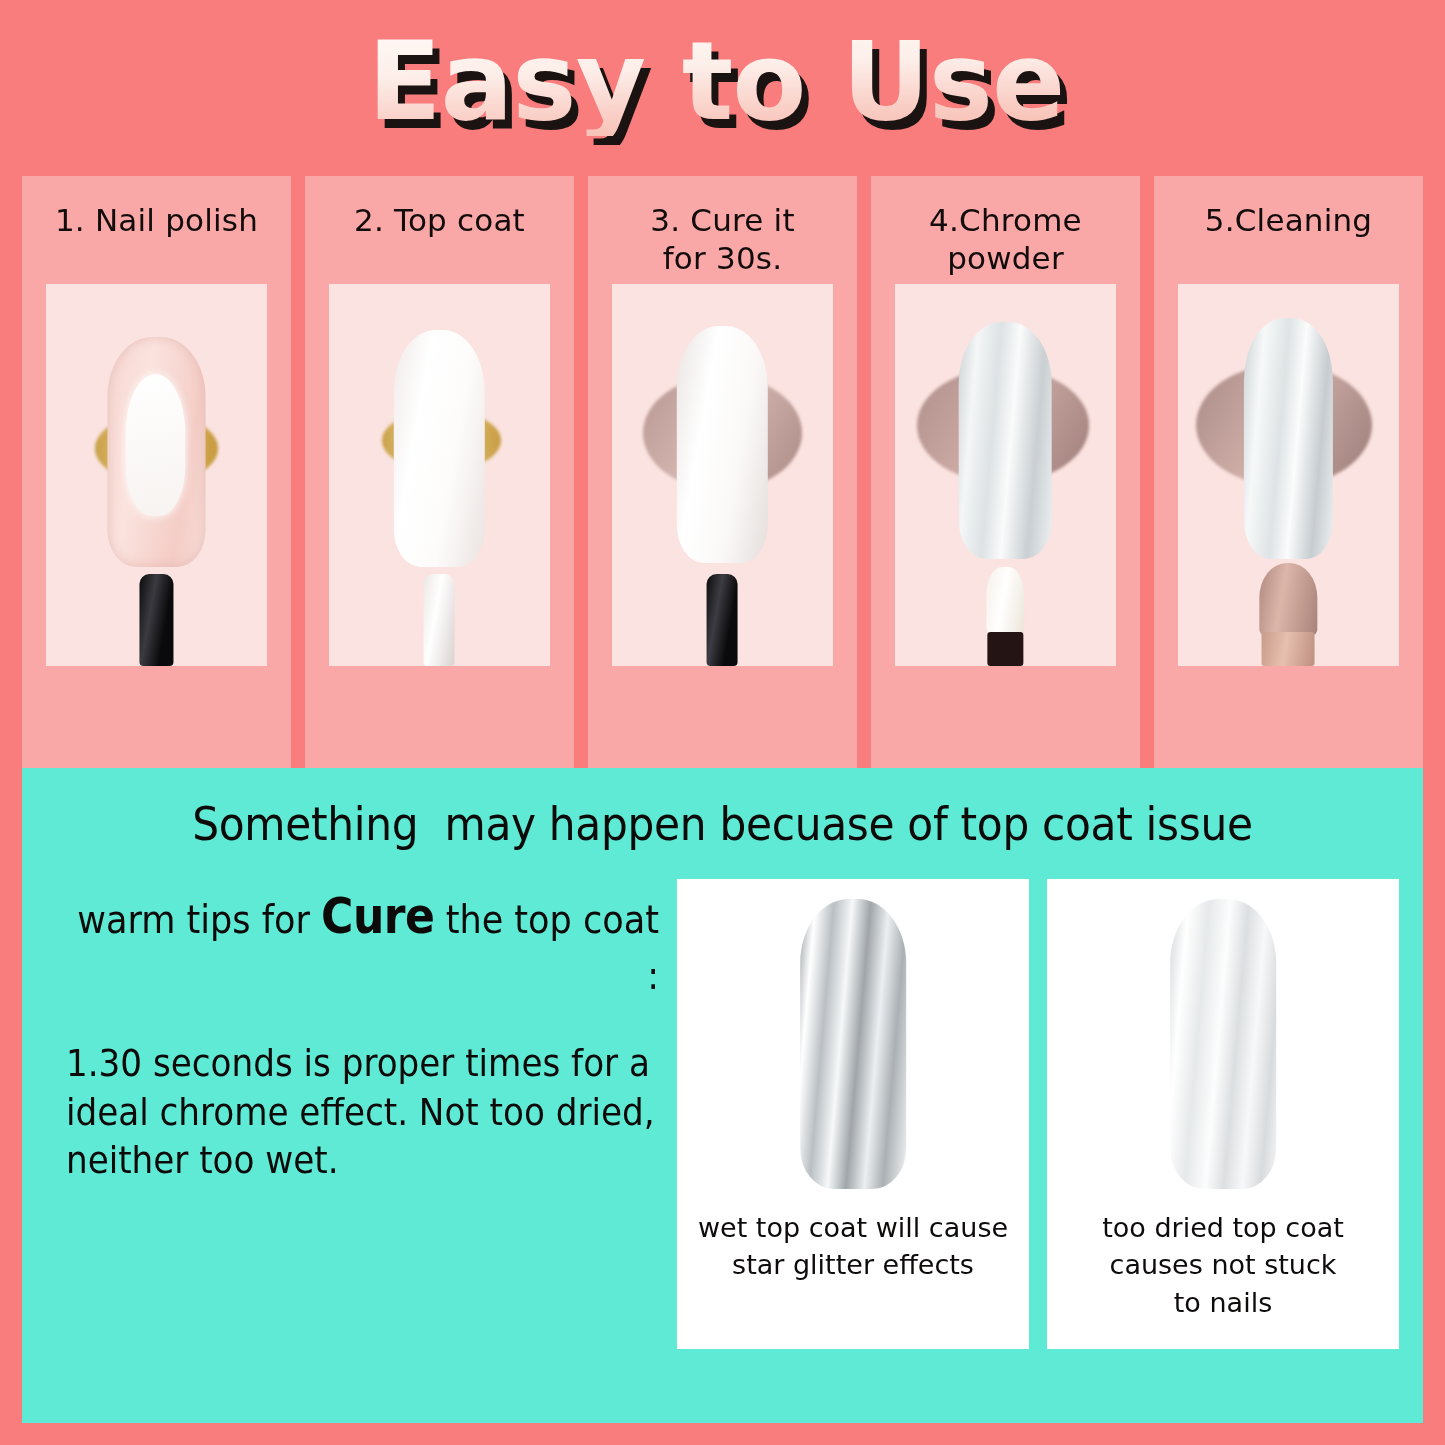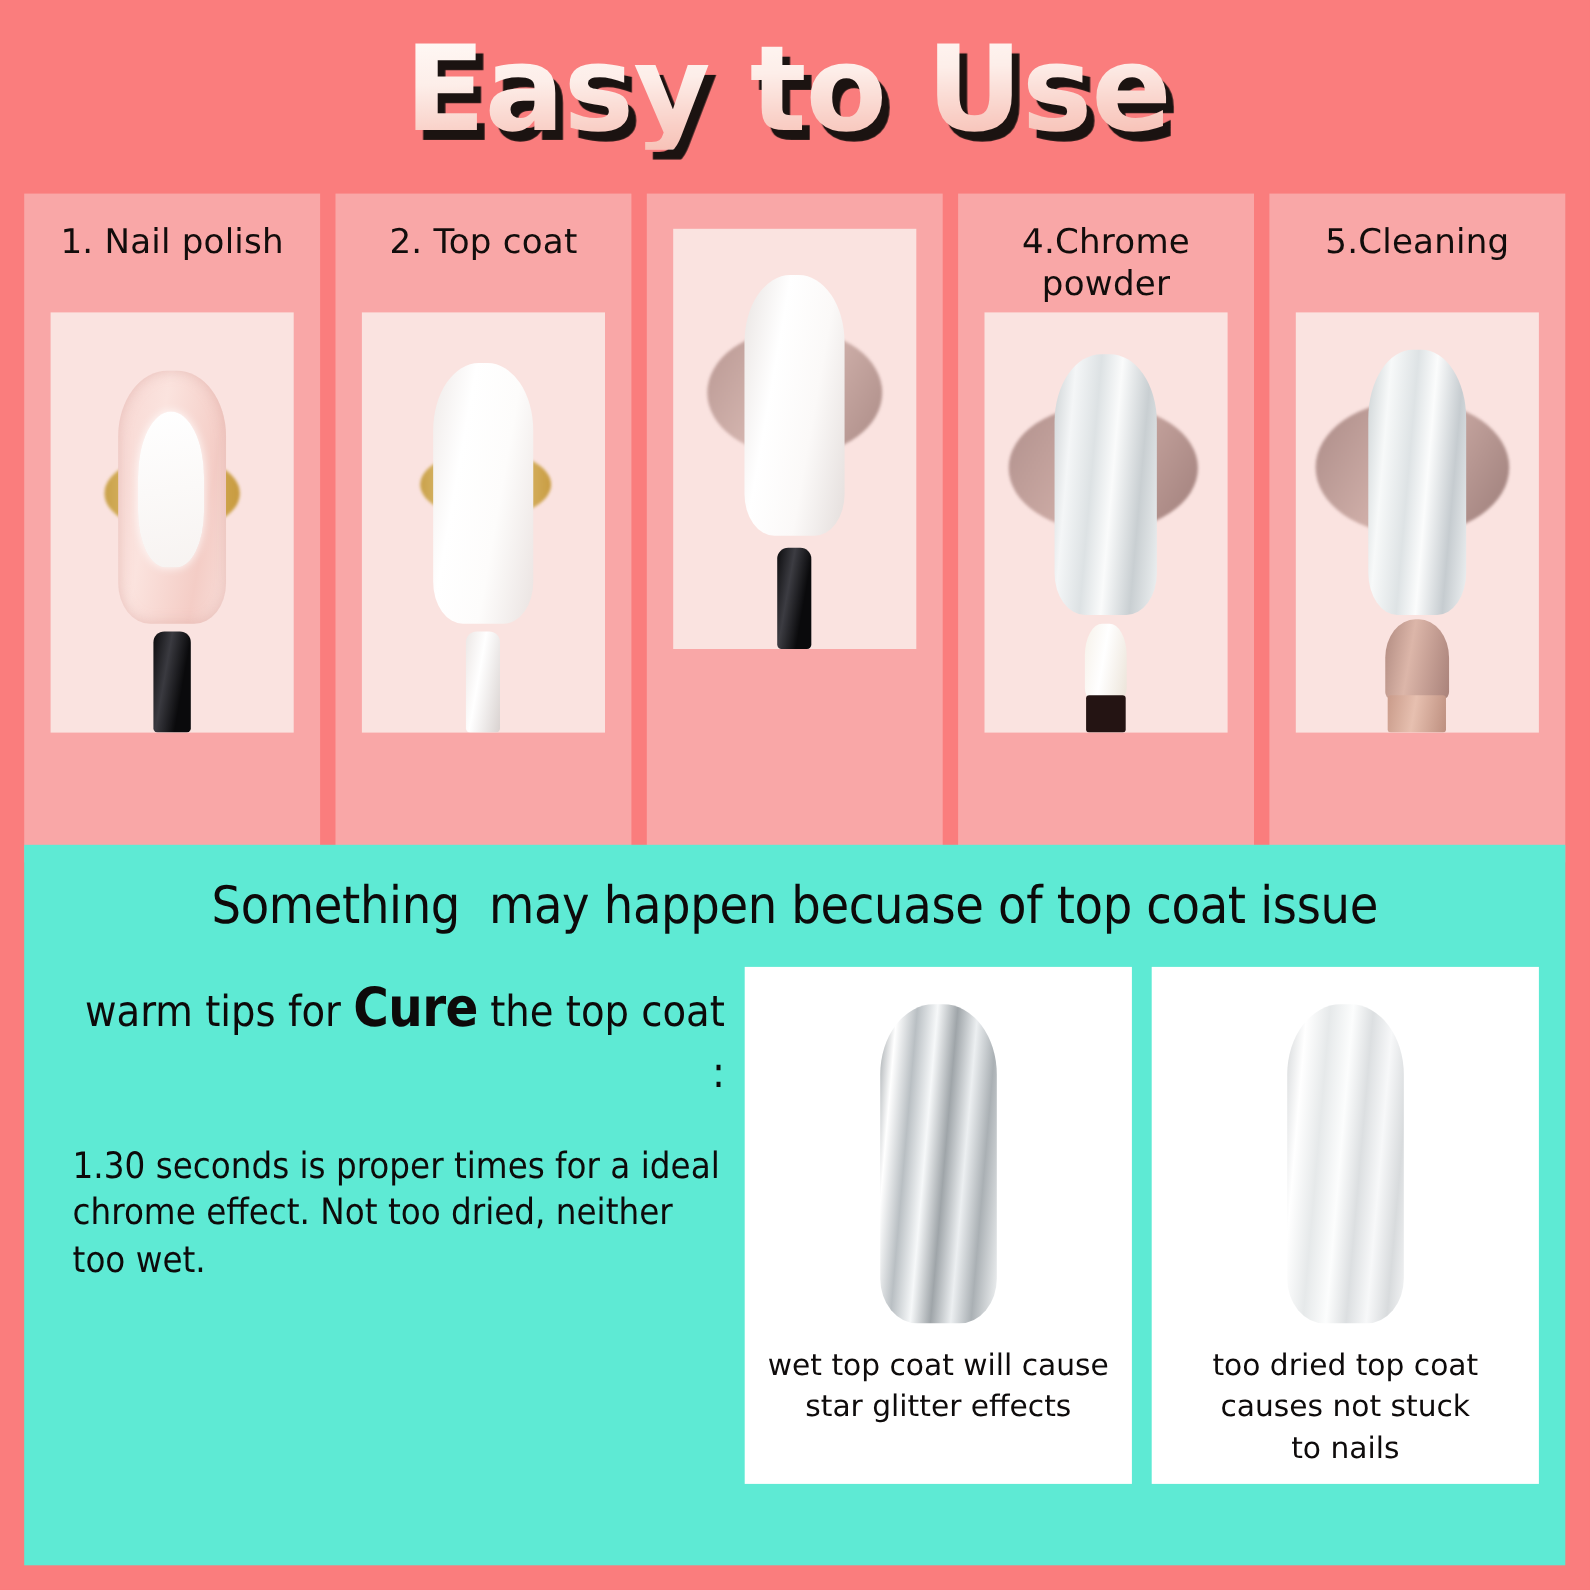--- a/index.html
+++ b/index.html
@@ -103,29 +103,29 @@
     margin-bottom:38px;
     text-align:right;
   }
   .tip-lead .strong{
     font-weight:700;font-size:49px;
     letter-spacing:-0.5px;
   }
   .tip{
     font-family:"DejaVu Sans Condensed","DejaVu Sans", sans-serif;
     font-stretch:condensed;
-    font-size:33px;color:#0d0a0a;line-height:1.28;
+    font-size:38px;color:#0d0a0a;line-height:1.28;
     margin-bottom:34px;
     max-width:620px;
   }
   .compare{display:flex;gap:18px;margin-top:-6px;}
   .card{
     width:352px;background:#ffffff;
     display:flex;flex-direction:column;align-items:center;
-    padding-top:14px;padding-bottom:14px;
+    padding-bottom:14px;
     height:470px;box-sizing:border-box;
   }
   .card-photo{position:relative;width:100%;height:330px;}
   .caption{
     font-family:"DejaVu Sans", sans-serif;
     font-size:27px;color:#0e0b0b;text-align:center;
     line-height:1.38;padding:0 14px;white-space:pre-line;
   }
 </style>
 </head>
@@ -153,20 +153,22 @@
     <div class="step">
       <div class="step-label">2. Top coat</div>
       <div class="photo">
         <div class="blob" style="left:24%;top:33%;width:54%;height:16%;background:linear-gradient(90deg,#c9a14a,#f0d99a 45%,#c89c42);"></div>
         <div class="nail" style="top:12%;width:41%;height:62%;background:linear-gradient(100deg,#efeae8 0%,#ffffff 30%,#fdfcfb 62%,#eae3e1 100%);"></div>
         <div class="brush" style="top:76%;width:14%;height:24%;background:linear-gradient(100deg,#ece7e5,#ffffff 40%,#d9d2d0);"></div>
       </div>
     </div>
 
     <div class="step">
+      <div class="step-label">3. Cure it
+for 30s.</div>
       <div class="photo">
         <div class="blob" style="left:14%;top:24%;width:72%;height:30%;background:linear-gradient(120deg,#b89792,#d6b7b1 45%,#ab8b86);"></div>
         <div class="nail" style="top:11%;width:41%;height:62%;background:linear-gradient(100deg,#e9e4e2 0%,#ffffff 32%,#fbf9f8 64%,#e4dedc 100%);"></div>
         <div class="brush" style="top:76%;width:14%;height:24%;background:linear-gradient(100deg,#0c0c0e,#3c3c42 35%,#0a0a0c 70%);"></div>
       </div>
     </div>
 
     <div class="step">
       <div class="step-label">4.Chrome
 powder</div>

